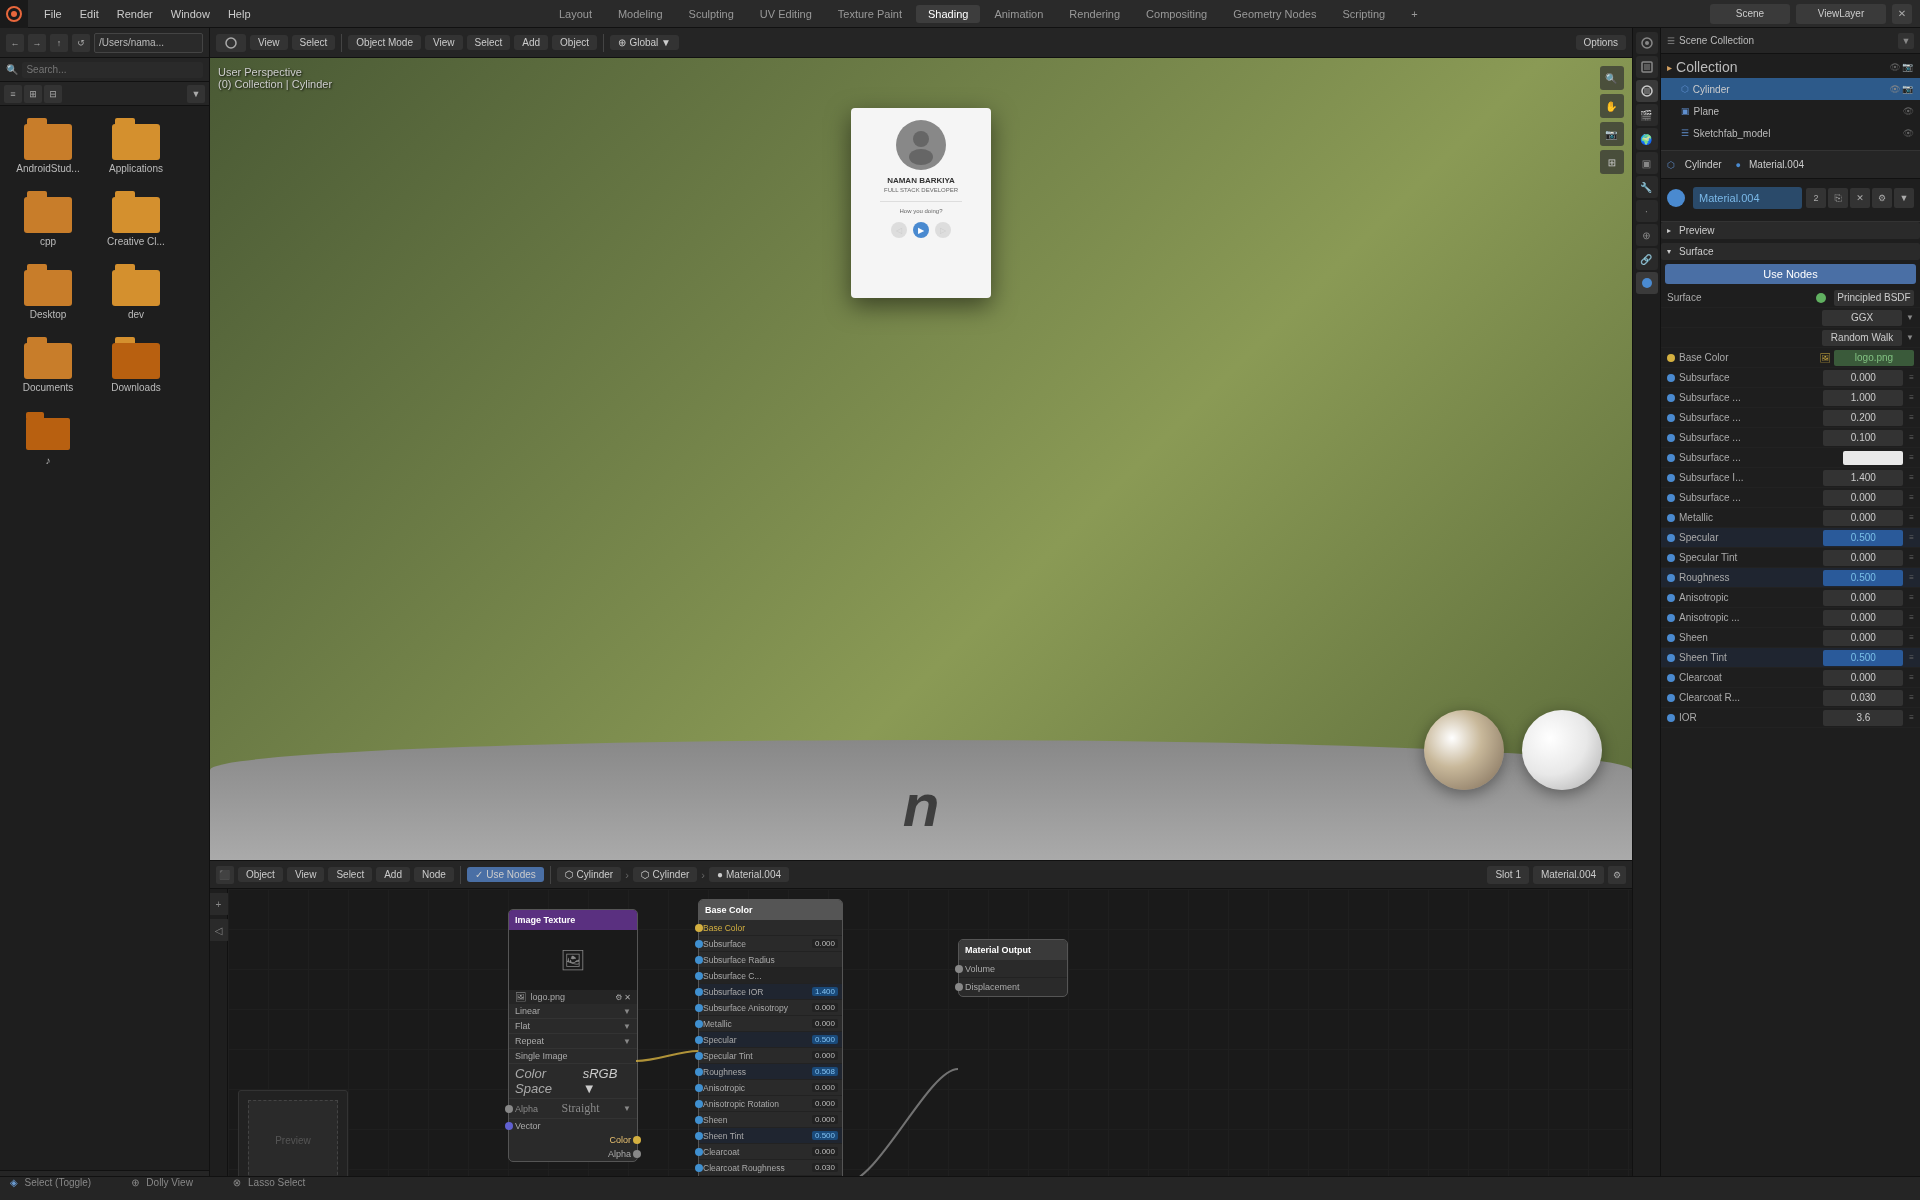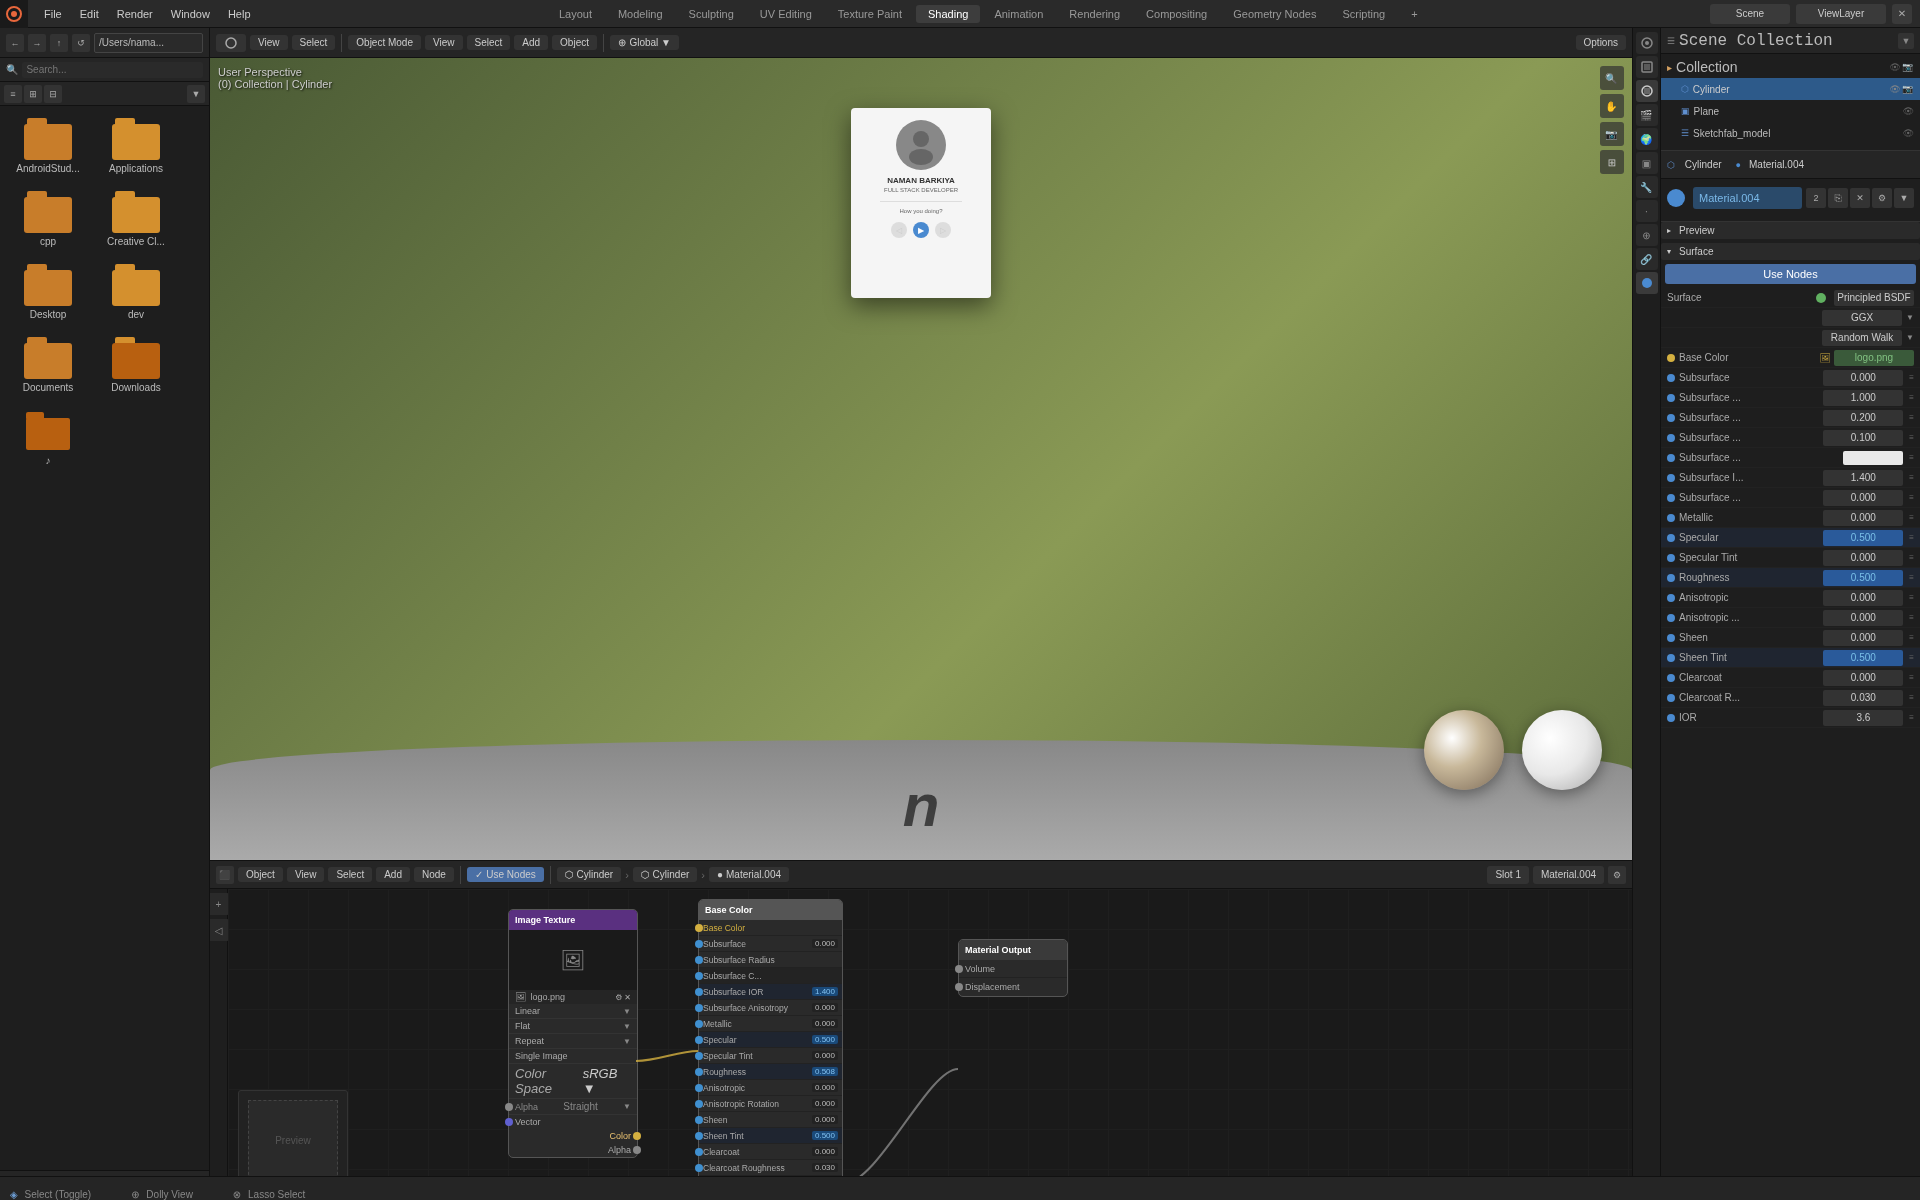--- a/index.html
+++ b/index.html
@@ -99,21 +99,21 @@
 
     
     #props-icons { width: 28px; background: #1e1e1e; border-left: 1px solid #111; display: flex; flex-direction: column; align-items: center; padding: 4px 0; gap: 2px; }
     .prop-icon { width: 22px; height: 22px; background: #2a2a2a; border-radius: 3px; display: flex; align-items: center; justify-content: center; cursor: pointer; color: #888; font-size: 10px; }
     .prop-icon.active { color: #ccc; background: #3a3a3a; }
     .node-grid { position: absolute; inset: 0; background-image: repeating-linear-gradient(#1f1f1f 0 1px, transparent 1px 40px), repeating-linear-gradient(90deg, #1f1f1f 0 1px, transparent 1px 40px); }
     .ng-socket-l { width: 8px; height: 8px; border-radius: 50%; position: absolute; left: -4px; }
     .s-gray { background: #888; }
 
     
-    #status-bar { height: 24px; background: #252525; border-top: 1px solid #111; display: flex; align-items: flex-end; padding: 0 10px; gap: 40px; font-size: 10px; color: #888; position: fixed; bottom: 0; width: 1920px; }
+    #status-bar { height: 24px; background: #252525; border-top: 1px solid #111; display: flex; align-items: flex-start; padding: 0 10px; gap: 40px; font-size: 10px; color: #888; position: fixed; bottom: 0; width: 1920px; }
 
     
     ::-webkit-scrollbar { width: 6px; height: 6px; }
     ::-webkit-scrollbar-track { background: #1a1a1a; }
     ::-webkit-scrollbar-thumb { background: #444; border-radius: 3px; }
 
     .viewport-floor { position: absolute; bottom: 0; left: 0; right: 0; height: 120px; background: linear-gradient(to bottom, #888 0%, #aaa 100%); border-radius: 50% 50% 0 0 / 30px 30px 0 0; }
     .viewport-logo { position: absolute; bottom: 20px; left: 50%; transform: translateX(-50%); font-size: 60px; color: rgba(0,0,0,0.6); font-style: italic; font-weight: 900; }
 
     .dropdown-arrow { font-size: 8px; color: #888; }
@@ -408,21 +408,21 @@
               <span>Single Image</span>
             </div>
             <div style="padding:2px 6px; font-size:13px; color:#aaa; display:flex; align-items:center; justify-content:space-between; border-bottom:1px solid #333;font-style:italic;">
               <span>Color Space</span>
               <span style="color:#ccc;">sRGB ▼</span>
             </div>
 
             <div style="padding:2px 6px; font-size:9px; color:#888; display:flex; align-items:center; justify-content:space-between; border-bottom:1px solid #333; position:relative;">
               <div class="ng-socket-l s-gray" style="position:absolute;left:-4px;"></div>
               <span>Alpha</span>
-              <span style="color:#888;font-size:10px;">Straight</span>
+              <span style="color:#888;font-size:12px;font-family:Liberation Serif, serif;">Straight</span>
               <span class="dropdown-arrow">▼</span>
             </div>
 
             <div style="padding:2px 6px; font-size:9px; color:#aaa; display:flex; align-items:center; position:relative;">
               <div style="width:8px;height:8px;border-radius:50%;background:#6060d0;position:absolute;left:-4px;"></div>
               <span>Vector</span>
             </div>
 
             <div style="padding:2px 6px; font-size:9px; color:#e8c070; display:flex; align-items:center; justify-content:flex-end; position:relative;">
               <span>Color</span>
@@ -592,21 +592,21 @@
           <circle cx="7" cy="7" r="5" fill="#4a8ad0"></circle>
         </svg>
     </div>
   </div>
 
   <div id="right-panel">
 
     <div style="border-bottom:1px solid #333;padding-bottom:4px;">
       <div style="height:26px;background:#252525;display:flex;align-items:center;padding:0 6px;gap:4px;border-bottom:1px solid #111;">
         <span style="font-size:9px;color:#888;">☰</span>
-        <span style="font-size:16px;color:#bbb;flex:1;font-family:Liberation Mono, monospace;">Scene Collection</span>
+        <span style="font-size:10px;color:#bbb;flex:1;">Scene Collection</span>
         <div style="width:16px;height:16px;background:#333;border-radius:2px;display:flex;align-items:center;justify-content:center;cursor:pointer;font-size:9px;color:#888;">▼</div>
       </div>
 
       <div style="padding:2px 0;">
         <div style="display:flex;align-items:center;padding:2px 6px;height:22px;gap:4px;cursor:pointer;">
           <span style="color:#d4a060;font-size:10px;">▸</span>
           <span style="font-size:14px;color:#bbb;">Collection</span>
           <div style="margin-left:auto;display:flex;gap:2px;">
             <span style="font-size:9px;color:#666;">👁</span>
             <span style="font-size:9px;color:#666;">📷</span>

